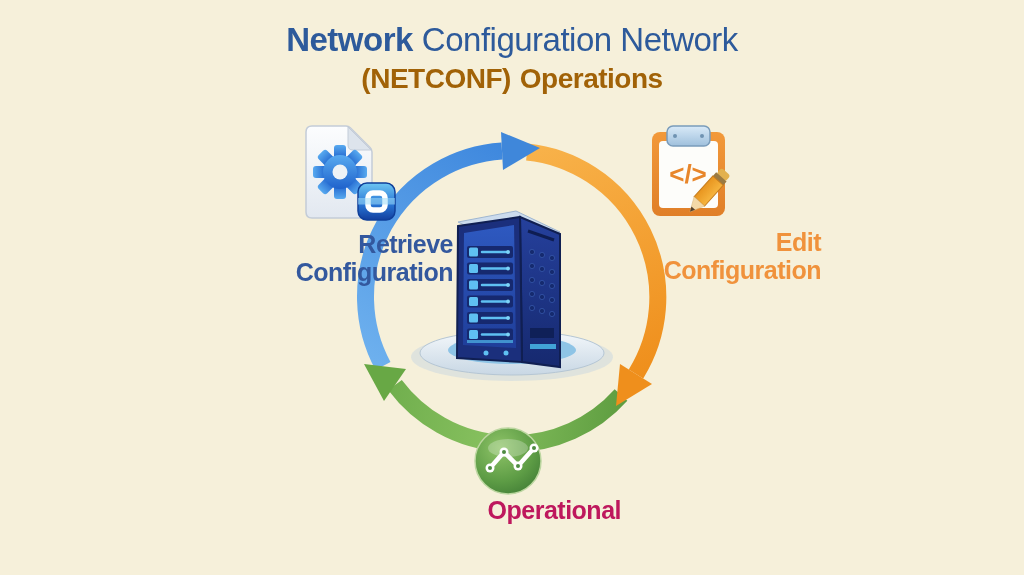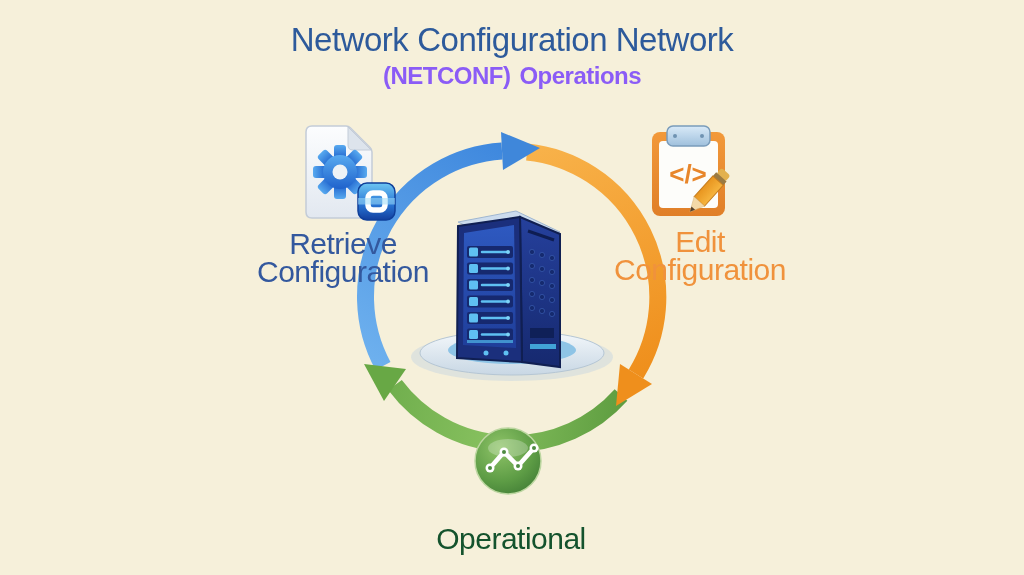--- a/index.html
+++ b/index.html
@@ -6,31 +6,31 @@
   body{font-family:"Liberation Sans",sans-serif;}
   .canvas{
     position:relative;width:1024px;height:575px;overflow:hidden;
     background:#f6f0da;
   }
   .title{
     position:absolute;top:20px;left:0;width:1024px;text-align:center;
     line-height:1.2;user-select:none;
   }
   .title .l1{font-size:33px;color:#2d5a9b;letter-spacing:-0.5px;}
-  .title .l1 .emph{font-weight:normal;}
-  .title .l2{font-size:24px;color:#8b5cf6;font-weight:bold;margin-top:2px;letter-spacing:-0.5px;}
+  .title .l1 .emph{font-weight:bold;}
+  .title .l2{font-size:28px;color:#a16207;font-weight:bold;margin-top:2px;letter-spacing:-0.5px;}
   .title .sp{display:inline-block;width:9px;}
   svg.diagram{position:absolute;left:0;top:0;z-index:1;}
   .node-label{
-    position:absolute;z-index:2;text-align:center;font-weight:normal;
-    font-size:30px;line-height:28px;letter-spacing:-0.5px;
+    position:absolute;z-index:2;text-align:right;font-weight:bold;
+    font-size:25px;line-height:28px;letter-spacing:-0.5px;
   }
   .label-retrieve{left:233px;top:230px;width:220px;color:#33589e;}
-  .label-edit{left:600px;top:228px;width:200px;color:#f0923c;}
-  .label-operational{left:401px;top:525px;width:220px;color:#14532d;}
+  .label-edit{left:621px;top:228px;width:200px;color:#f0923c;}
+  .label-operational{left:401px;top:496px;width:220px;color:#be185d;}
 </style>
 </head>
 <body>
 
 <div class="canvas">
 
   <div class="title">
     <div class="l1"><span class="emph">Network</span><span class="sp"></span><span>Configuration Network</span></div>
     <div class="l2"><span>(NETCONF)</span><span class="sp"></span><span>Operations</span></div>
   </div>

